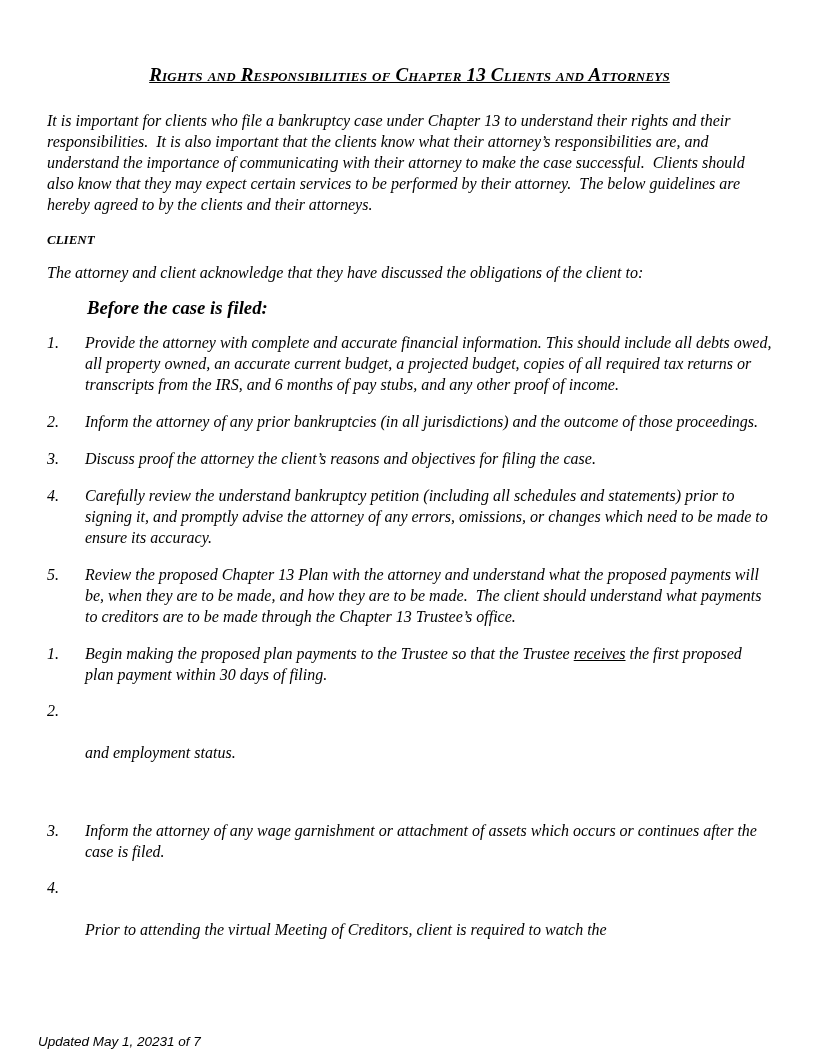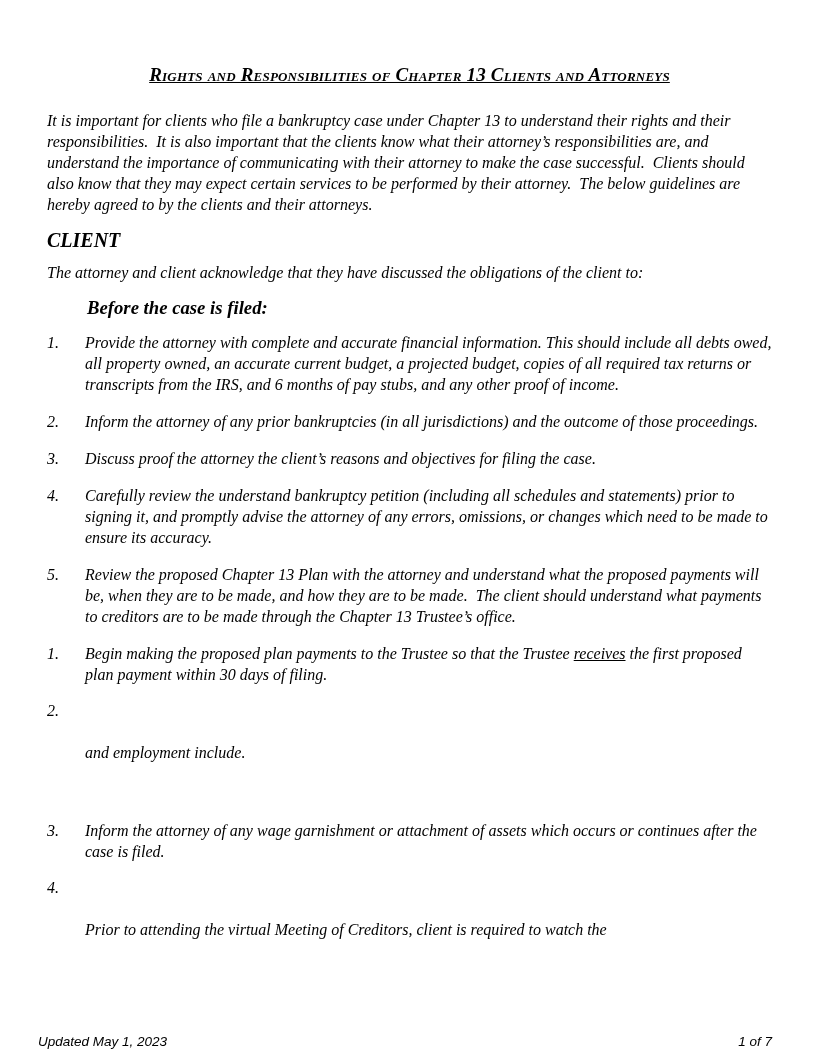--- a/index.html
+++ b/index.html
@@ -31,21 +31,21 @@
     text-decoration: underline;
     letter-spacing: 0.2px;
     margin: 0 0 24px 0;
   }
   .para {
     white-space: pre-wrap;
     margin: 0 0 14px 0;
   }
   .section-heading {
     font-weight: 700;
-    font-size: 20px;
+    font-size: 13px;
     line-height: 22px;
     margin: 0 0 11px 0;
   }
   .sub-heading {
     font-weight: 700;
     margin: 0 0 14px 0;
     padding-left: 40px;
   }
   .sub-heading.spaced-above {
     margin-top: 32px;
@@ -72,21 +72,20 @@
   }
   .u {
     text-decoration: underline;
   }
   .footer {
     position: absolute;
     left: 38px;
     right: 44px;
     bottom: 22px;
     display: flex;
-    justify-content: space-between;
     font-family: "Liberation Sans", sans-serif;
     font-size: 13.5px;
     line-height: 17px;
   }
 </style>
 </head>
 <body>
 
 <div class="page">
 
@@ -125,21 +124,21 @@
 
 
   <div class="list after-list">
     <div class="list-item">
       <span class="item-num">1.</span>
       <div class="item-text"><span>Begin making the proposed plan payments to the Trustee so that the Trustee </span><span class="u">receives</span><span> the first proposed plan payment within 30 days of filing.</span></div>
     </div>
     <div class="list-item">
       <span class="item-num">2.</span>
       <div class="item-text">
-        <span class="line">and employment include.</span>
+        <span class="line">and employment status.</span>
       </div>
     </div>
     <div class="list-item">
       <span class="item-num">3.</span>
       <div class="item-text">Inform the attorney of any wage garnishment or attachment of assets which occurs or continues after the case is filed.</div>
     </div>
     <div class="list-item">
       <span class="item-num">4.</span>
       <div class="item-text">
         <span class="line">Prior to attending the virtual Meeting of Creditors, client is required to watch the</span>

